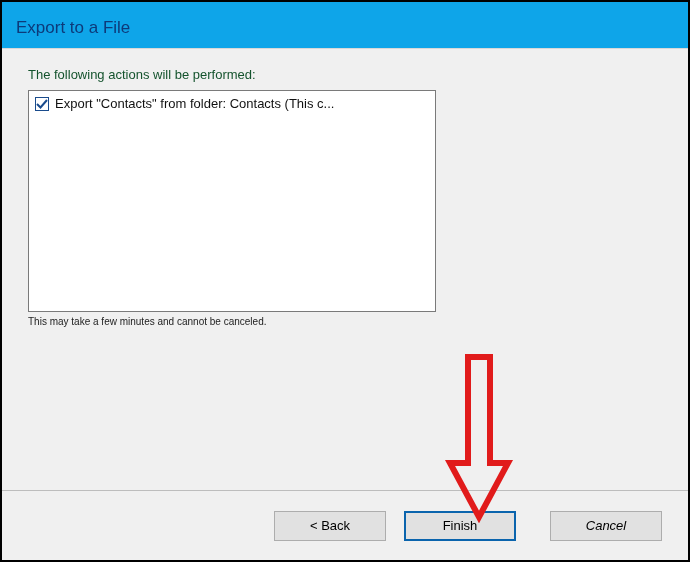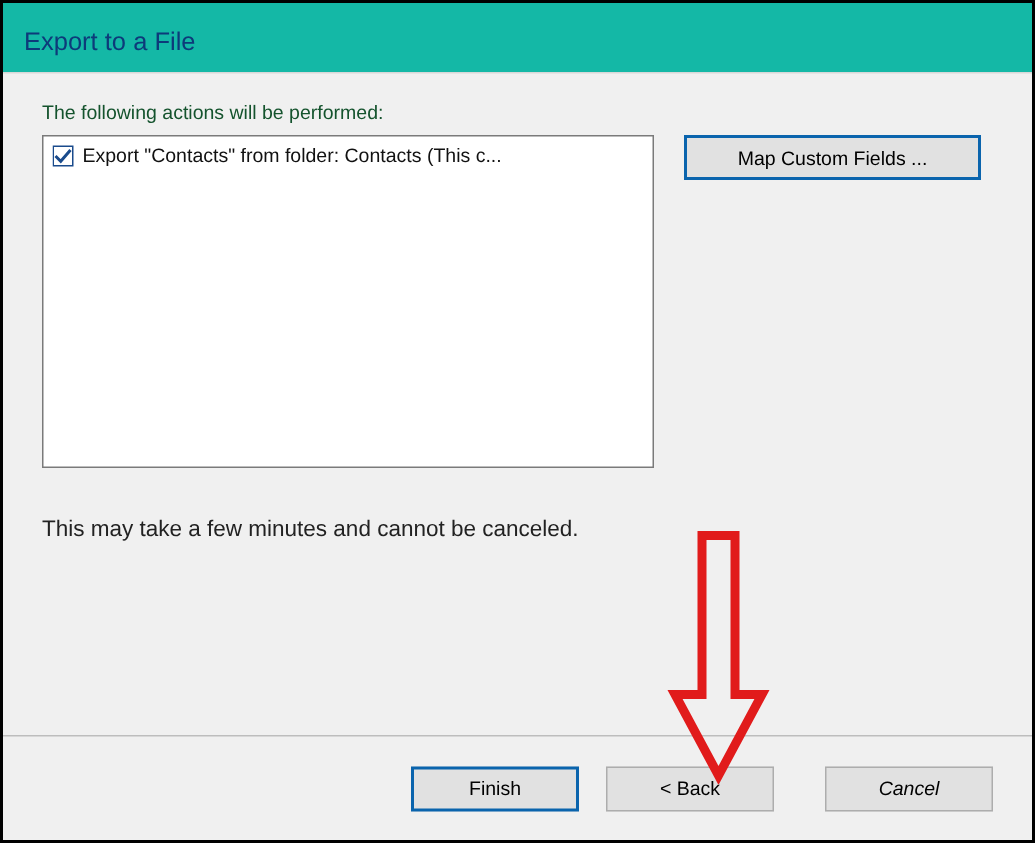--- a/index.html
+++ b/index.html
@@ -21,21 +21,21 @@
       height: 562px;
       border: 2px solid #000000;
       background: #ffffff;
       display: flex;
       flex-direction: column;
       position: relative;
     }
     .title-area {
       flex: 0 0 auto;
       padding: 16px 14px 10px 14px;
-      background: #14b8a6;
+      background: #0ea5e9;
     }
     .title-text {
       font-size: 17px;
       color: #0d3a7a;
     }
     .content-area {
       flex: 1 1 auto;
       background: #f0f0f0;
       border-top: 1px solid #d8d8d8;
       padding: 18px 26px 0 26px;
@@ -96,22 +96,22 @@
       height: 30px;
       background: #e1e1e1;
       border: 2px solid #0a64ad;
       font-family: inherit;
       font-size: 13px;
       color: #000;
       text-align: center;
       cursor: pointer;
     }
     .note-text {
-      margin-top: 32px;
-      font-size: 15px;
+      margin-top: 4px;
+      font-size: 10px;
       color: #222;
     }
     .button-bar {
       flex: 0 0 auto;
       height: 70px;
       border-top: 1px solid #bdbdbd;
       background: #f0f0f0;
       display: flex;
       justify-content: flex-end;
       align-items: center;
@@ -161,33 +161,30 @@
         <div class="action-item">
           <span class="chk">
             <svg width="14" height="14" viewBox="0 0 14 14">
               <polyline points="2,7 5.5,10.5 12,3" fill="none" stroke="#1a4b8c" stroke-width="2"></polyline>
             </svg>
           </span>
           <span class="action-label">Export "Contacts" from folder: Contacts (This c...</span>
         </div>
       </div>
 
-      <div class="side-btn-col">
-        <button class="map-btn">Map Custom Fields ...</button>
-      </div>
 
     </div>
 
     <div class="note-text">This may take a few minutes and cannot be canceled.</div>
 
     <svg class="annotation-arrow" width="70" height="170" viewBox="0 0 70 170">
       <path d="M 24 4 L 46 4 L 46 110 L 64 110 L 35 164 L 6 110 L 24 110 Z" fill="none" stroke="#e11b1b" stroke-width="6" stroke-linejoin="miter"></path>
     </svg>
 
   </div>
 
   <div class="button-bar">
+    <button class="btn">&lt; Back</button>
     <button class="btn primary">Finish</button>
-    <button class="btn">&lt; Back</button>
     <button class="btn cancel">Cancel</button>
   </div>
 
 </div>
 
 </body></html>

